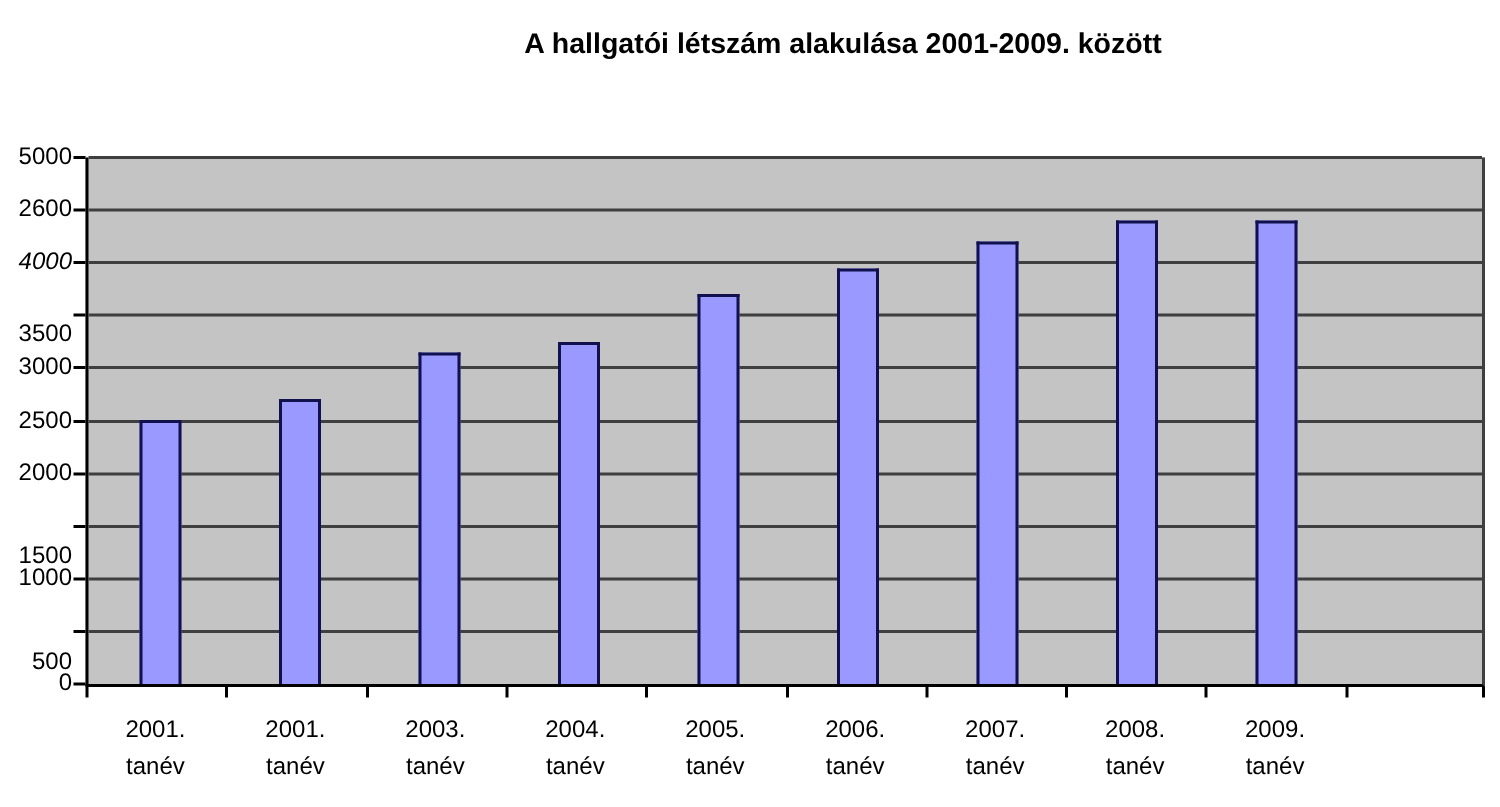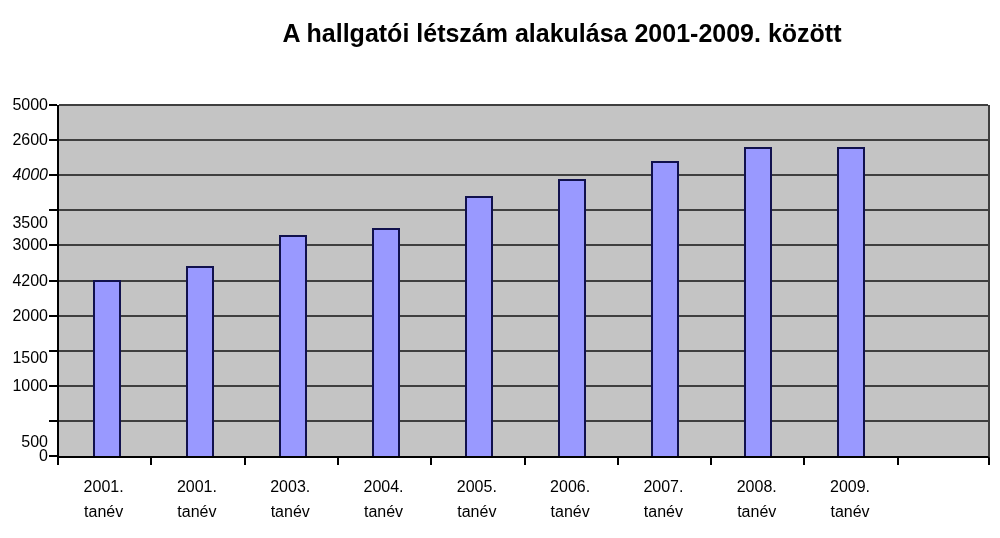--- a/index.html
+++ b/index.html
@@ -18,21 +18,21 @@
     font-family:"Liberation Sans", sans-serif;
     color:var(--text);
     position:relative;
     overflow:hidden;
   }
   .chart{position:absolute;inset:0;}
   .chart-title{
     position:absolute;
     top:19px;left:562px;
     transform:translateX(-50%);
-    font-size:25px;font-weight:bold;
+    font-size:19px;font-weight:bold;
     white-space:nowrap;
     letter-spacing:0px;
   }
   .plot-area{
     position:absolute;
     left:57px;top:105px;
     width:933px;height:353px;
     box-sizing:border-box;
     background:var(--plot-bg);
     border-left:2px solid var(--axis);
@@ -100,25 +100,25 @@
       <div class="bar" title="2009. tanév: 4400" style="left: 778px; height: 309px;"></div>
     </div>
 
   <div class="y-axis-labels">
       <div class="y-tick-label" style="top: 447px;">0</div>
       <div class="y-tick-mark" style="top: 455px;"></div>
       <div class="y-tick-label" style="top: 421px; margin-top: 12px;">500</div>
       <div class="y-tick-mark" style="top: 419.9px;"></div>
       <div class="y-tick-label" style="top: 376.8px;">1000</div>
       <div class="y-tick-mark" style="top: 384.8px;"></div>
-      <div class="y-tick-label" style="top: 349px; margin-left: 21px;">1500</div>
+      <div class="y-tick-label" style="top: 362px; margin-left: 21px;">1500</div>
       <div class="y-tick-mark" style="top: 349.7px;"></div>
       <div class="y-tick-label" style="top: 306.6px;">2000</div>
       <div class="y-tick-mark" style="top: 314.6px;"></div>
-      <div class="y-tick-label" style="top: 271.5px;">4200</div>
+      <div class="y-tick-label" style="top: 271.5px;">2500</div>
       <div class="y-tick-mark" style="top: 279.5px;"></div>
       <div class="y-tick-label" style="top: 236.4px; text-align: right;">3000</div>
       <div class="y-tick-mark" style="top: 244.4px;"></div>
       <div class="y-tick-label" style="top: 214px; margin-left: 20px;">3500</div>
       <div class="y-tick-mark" style="top: 209.3px;"></div>
       <div class="y-tick-label" style="top: 166.2px; font-style: italic;">4000</div>
       <div class="y-tick-mark" style="top: 174.2px;"></div>
       <div class="y-tick-label" style="top: 131.1px;">2600</div>
       <div class="y-tick-mark" style="top: 139.1px;"></div>
       <div class="y-tick-label" style="top: 96px;">5000</div>

